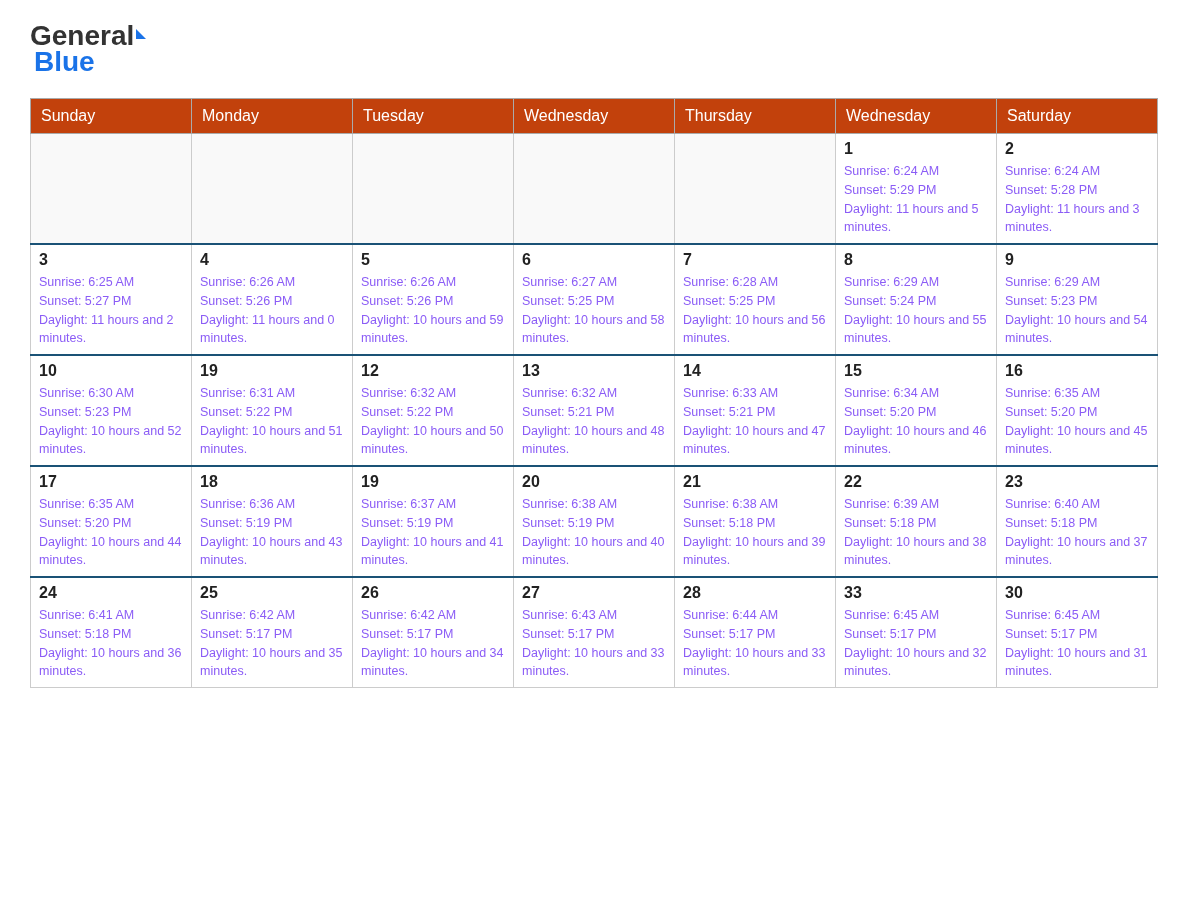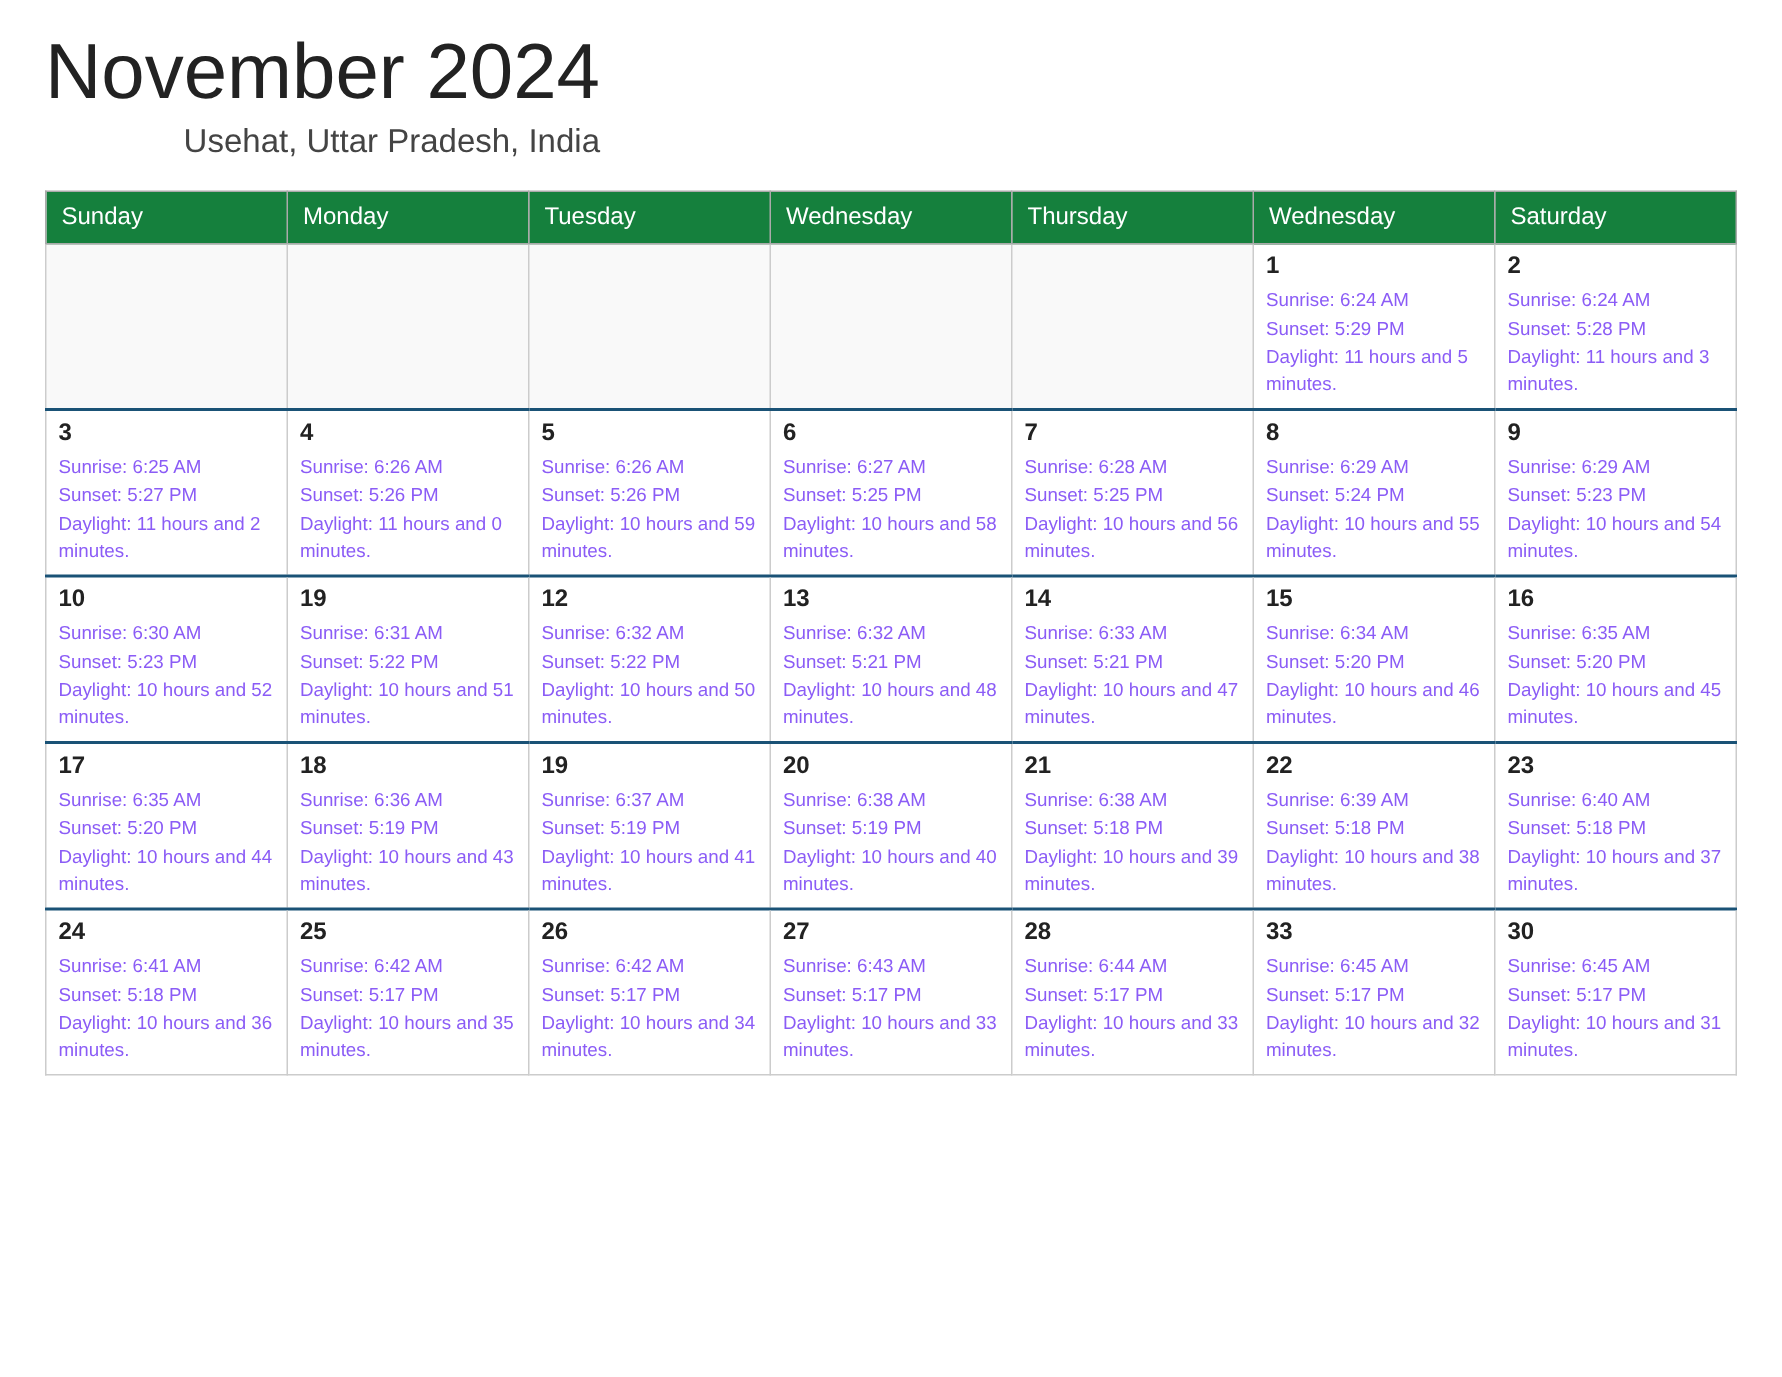--- a/index.html
+++ b/index.html
@@ -60,21 +60,21 @@
       font-size: 22px;
       color: #444;
       margin-top: 4px;
     }
     .calendar {
       width: 100%;
       border-collapse: collapse;
       border: 1px solid #aaa;
     }
     .calendar th {
-      background: #15803d;
+      background: #c2410c;
       color: #ffffff;
       padding: 8px 10px;
       font-size: 16px;
       font-weight: normal;
       text-align: left;
       border: 1px solid #aaa;
     }
     .calendar td {
       border: 1px solid #ccc;
       vertical-align: top;
@@ -100,23 +100,26 @@
       background: #f9f9f9;
     }
     .row-separator td {
       border-top: 2px solid #1a5276;
     }
   </style>
 </head>
 <body>
 
 <div class="header">
-  <div class="title-area">
-    <div class="main-title">November 2024</div>
-    <div class="subtitle">Usehat, Uttar Pradesh, India</div>
+  <div class="logo">
+    <div class="logo-text">
+      <span class="logo-general">General</span>
+      <span class="logo-triangle"></span>
+    </div>
+    <span class="logo-blue-text">Blue</span>
   </div>
 </div>
 
 <table class="calendar">
   <thead>
     <tr>
     <th>Sunday</th>
         <th>Monday</th>
         <th>Tuesday</th>
         <th>Wednesday</th>

